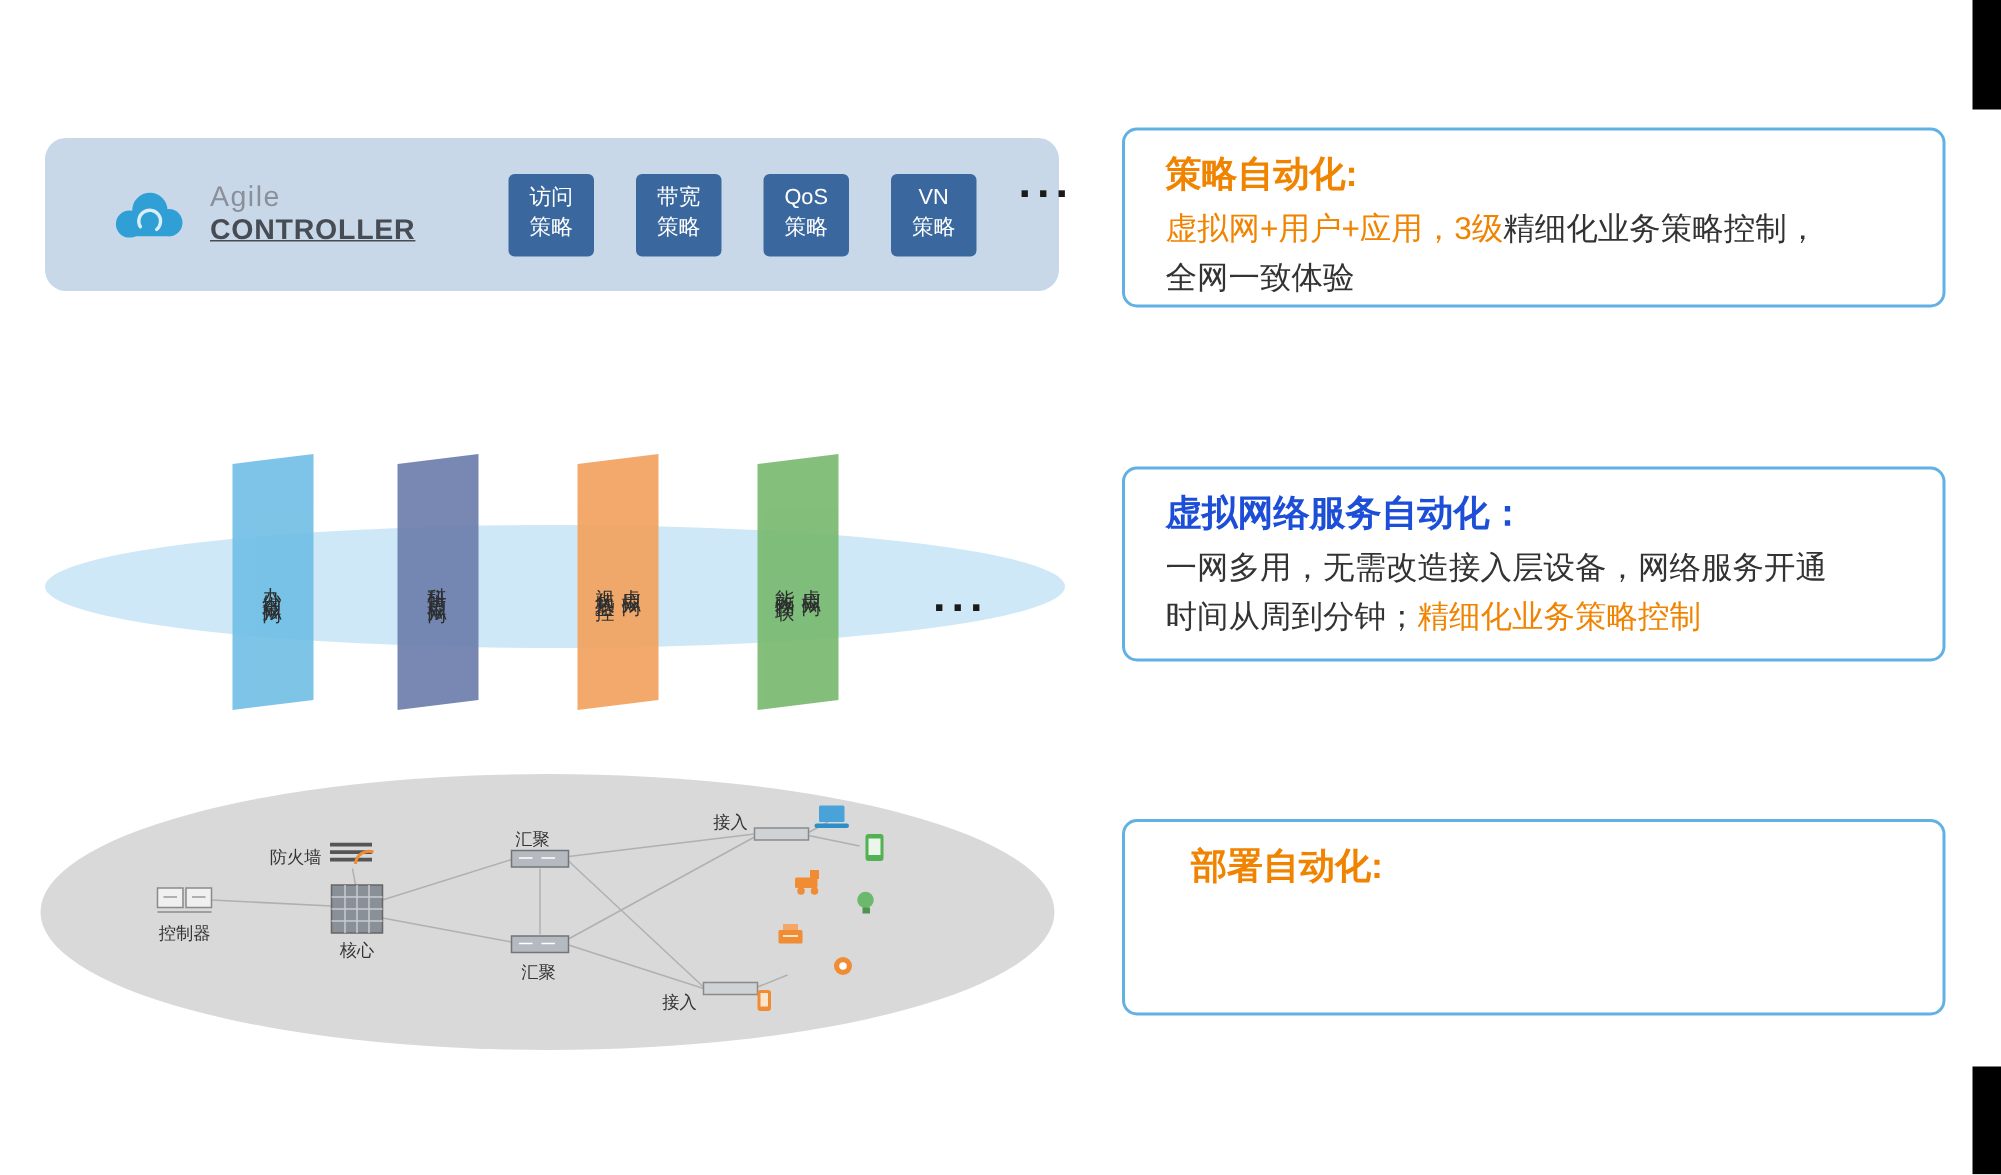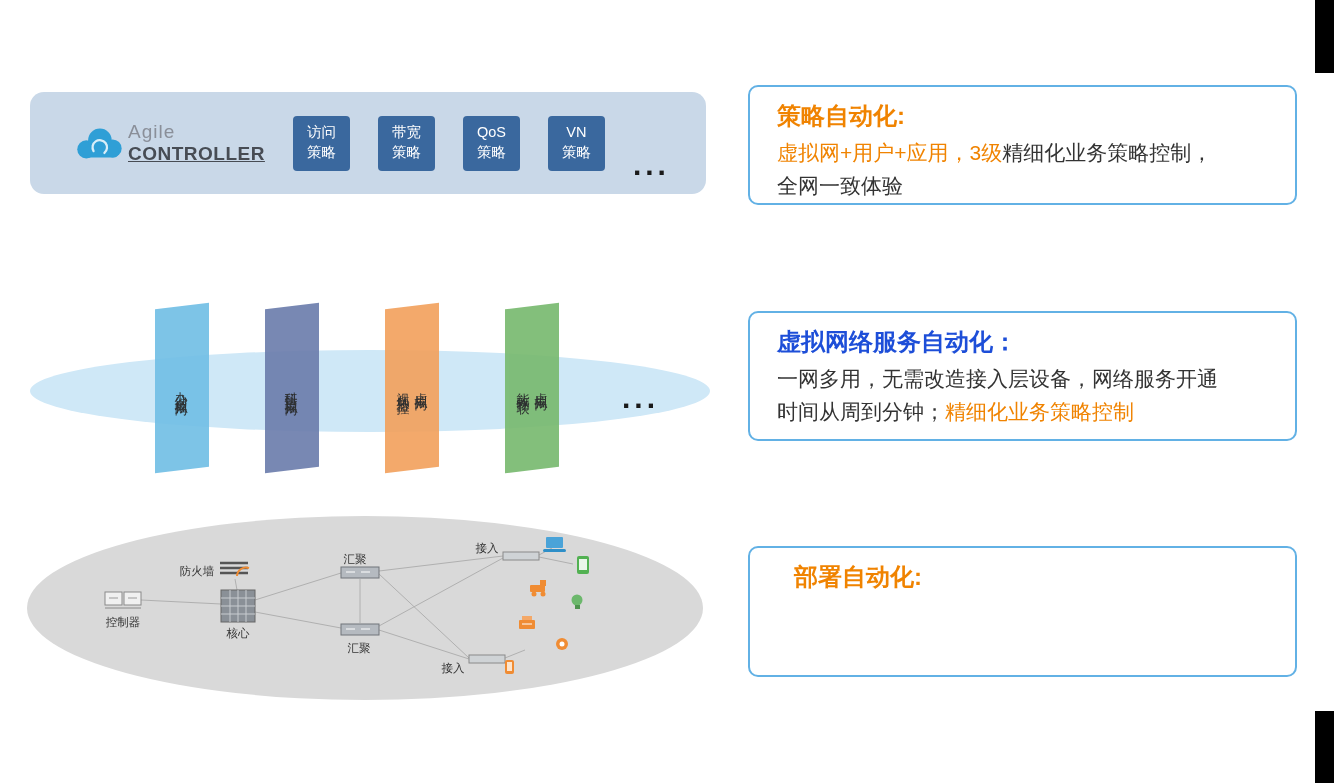--- a/index.html
+++ b/index.html
@@ -9,25 +9,25 @@
   }
   .corner-bar { position:absolute; right:0; width:19px; background:#000; }
   .corner-bar.top { top:0; height:73px; }
   .corner-bar.bottom { bottom:0; height:72px; }
 
   
   .controller-bar {
     position:absolute; left:30px; top:92px; width:676px; height:102px;
     background:#c9d8e8; border-radius:14px; display:flex; align-items:center;
   }
-  .logo { display:flex; align-items:center; margin-left:40px; }
+  .logo { display:flex; align-items:center; gap:12px; margin-left:40px; }
   .logo svg { width:58px; height:44px; }
   .brand-top { color:#8a8f99; font-size:19px; letter-spacing:1px; }
   .brand-bottom { color:#474c54; font-size:19px; font-weight:bold; letter-spacing:0.5px;text-decoration:underline; }
-  .chips { display:flex; align-items:flex-end; gap:28px; margin-left:28px; }
+  .chips { display:flex; align-items:flex-start; gap:28px; margin-left:62px; }
   .chip {
     width:57px; height:55px; background:#3a689e; border-radius:4px;
     color:#fff; font-size:14.5px; text-align:center;
     display:flex; flex-direction:column; justify-content:center; line-height:1.35;
   }
   .chip span { display:block; }
   .dots { font-size:30px; font-weight:900; color:#1a1a1a; letter-spacing:4px; line-height:0.4; }
 
   
   .vn-section { position:absolute; left:30px; top:300px; width:690px; height:185px; }

